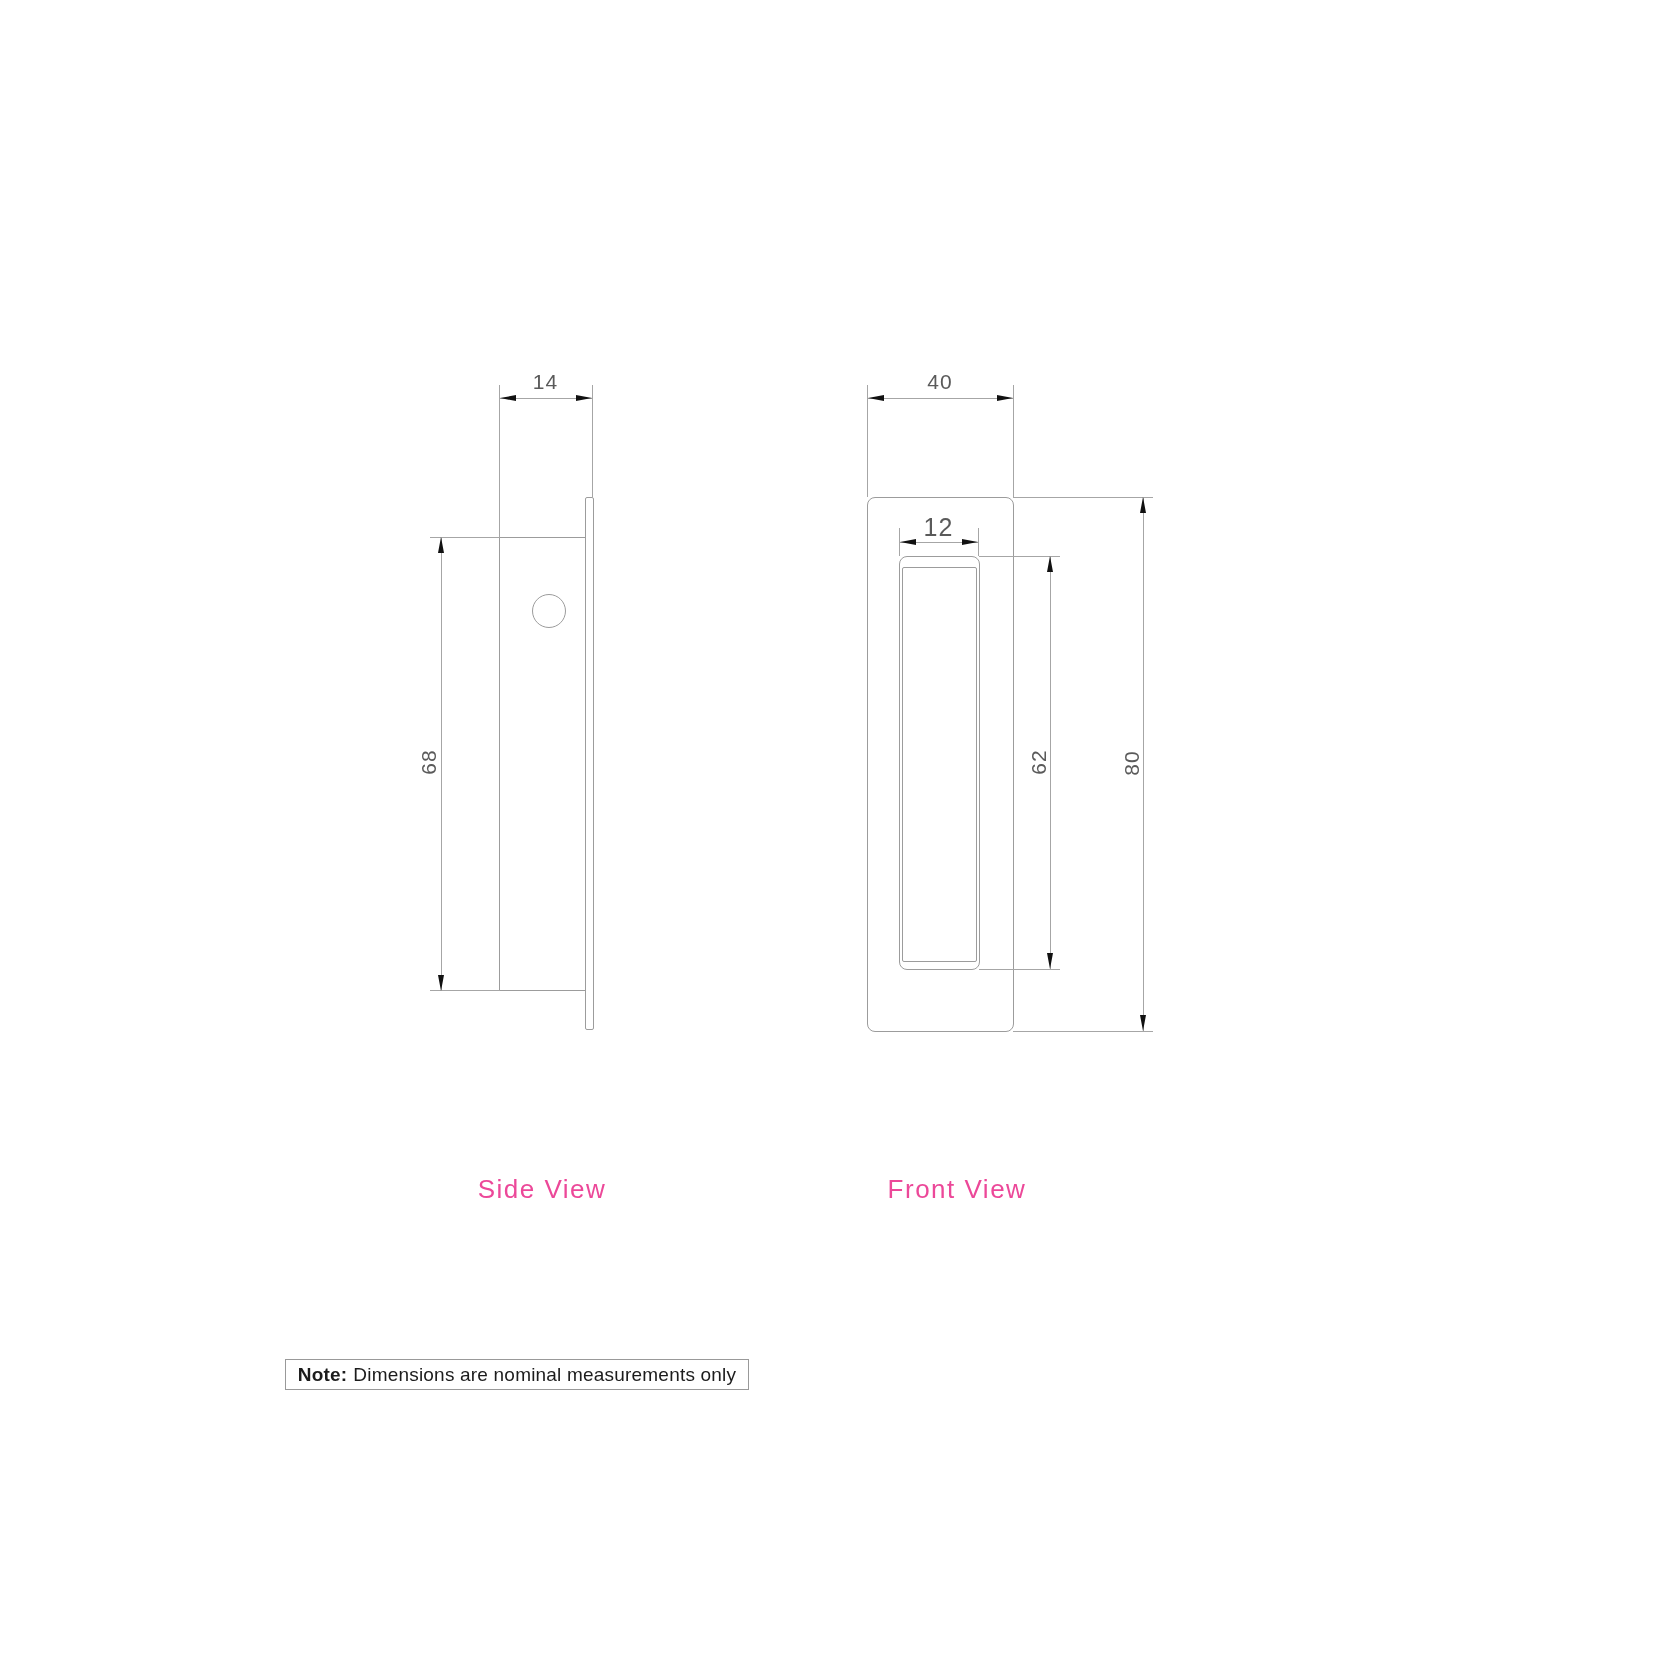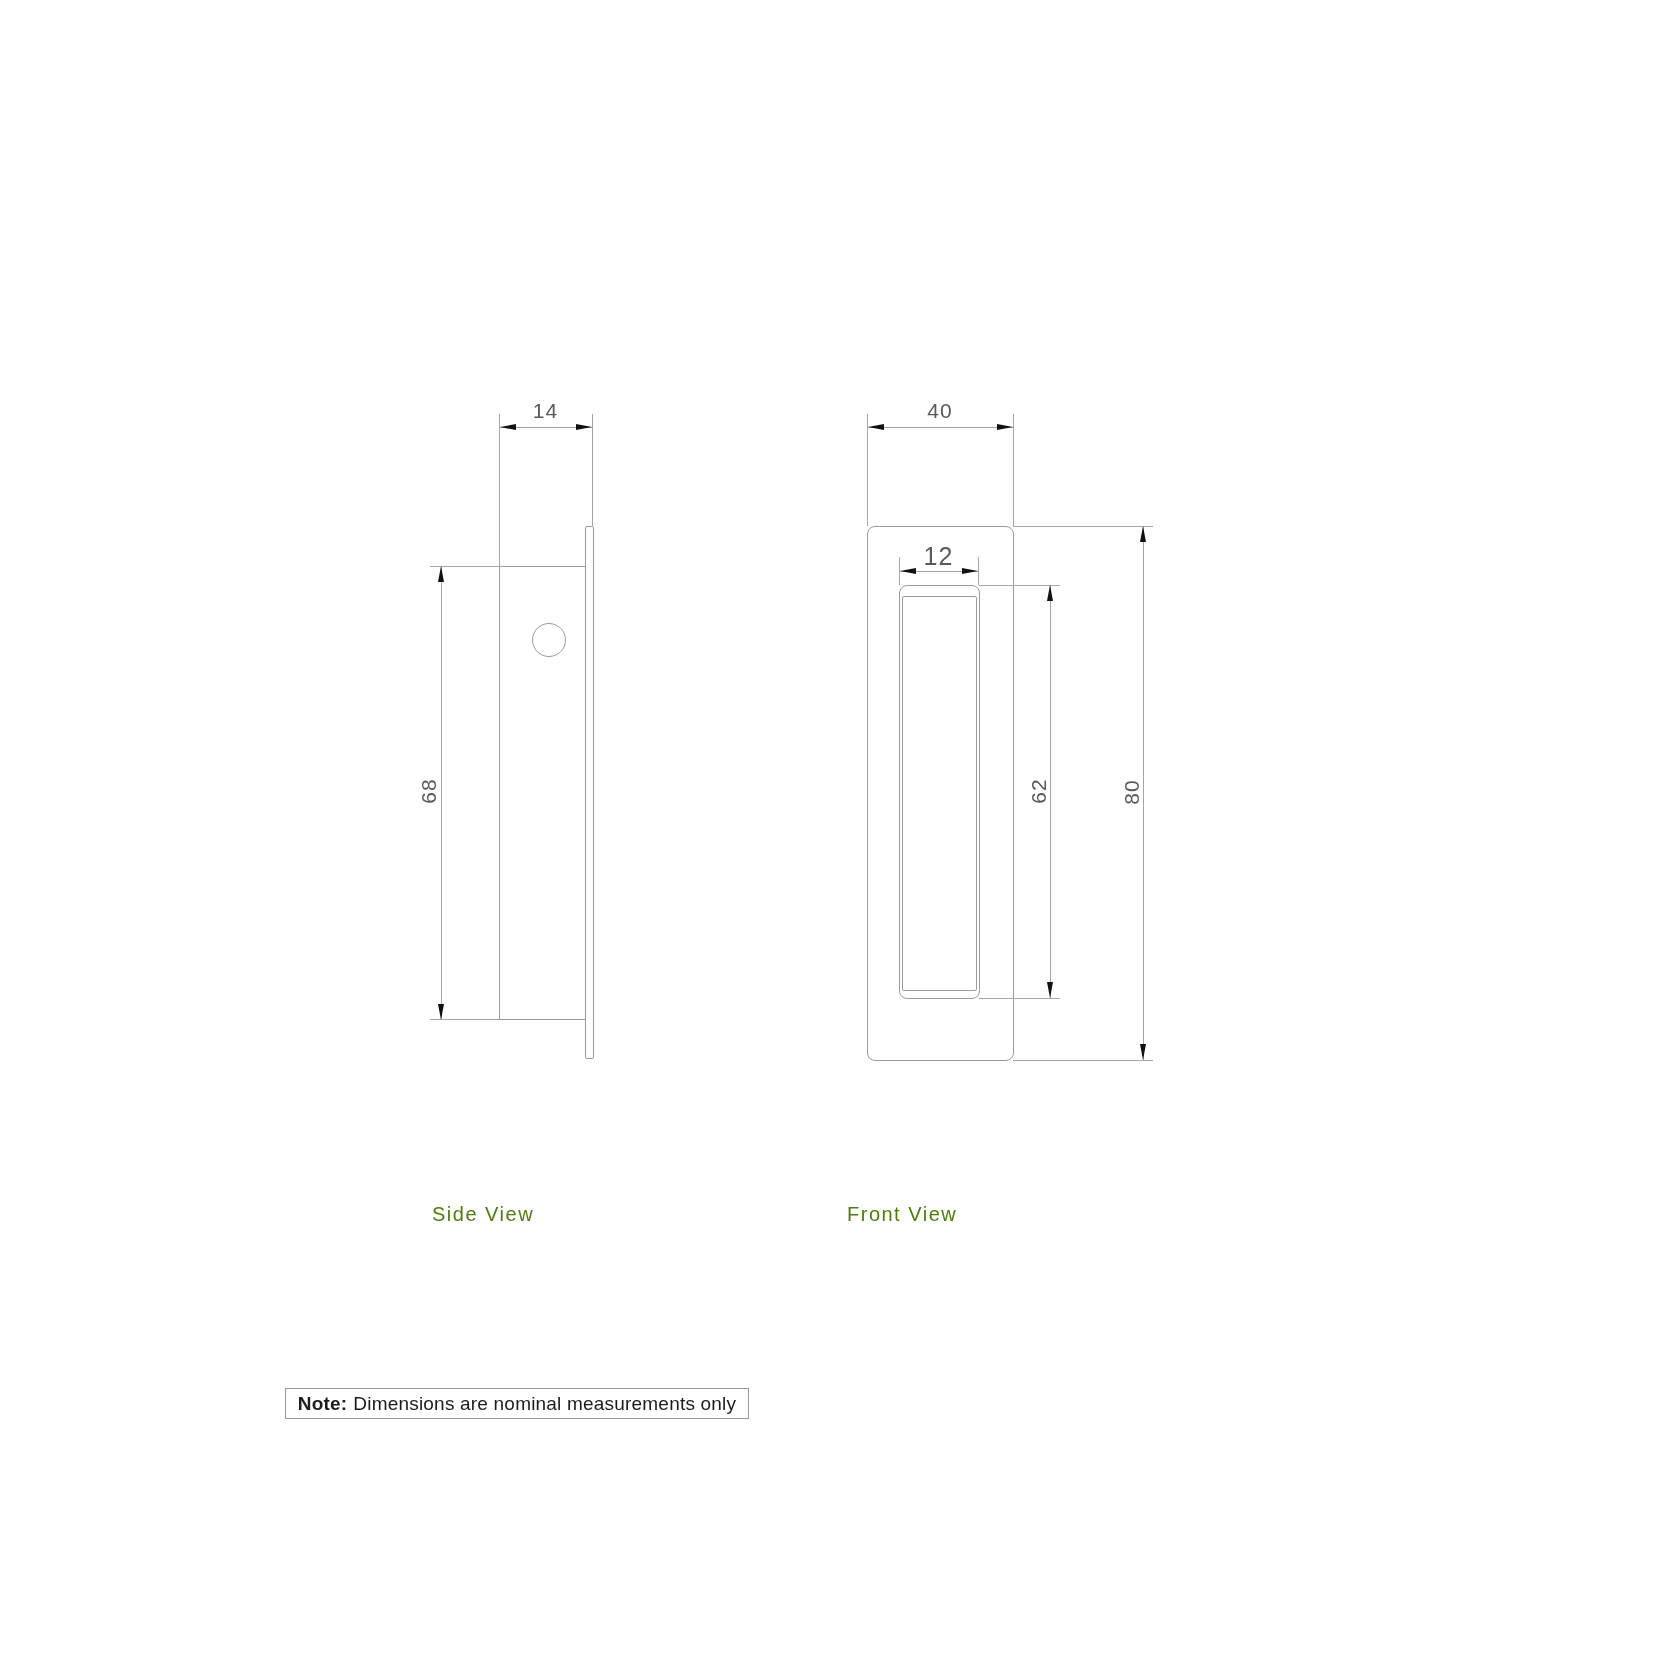--- a/index.html
+++ b/index.html
@@ -1,38 +1,37 @@
 <!DOCTYPE html>
 <html><head>
 <meta charset="utf-8">
 <style>
   html,body{margin:0;padding:0;background:#fff;}
   .canvas{
     position:relative;width:1676px;height:1608px;background:#ffffff;overflow:hidden;
     font-family:"Liberation Sans","DejaVu Sans",sans-serif;
-    margin-top:29px;
   }
   
   .ln{position:absolute;background:#a6a6a6;}
   .h{height:1px;}
   .v{width:1px;}
   
   .rect{position:absolute;border:1px solid #9c9c9c;background:#ffffff;box-sizing:border-box;}
   .circle{position:absolute;border:1px solid #9c9c9c;border-radius:50%;box-sizing:border-box;background:#fff;}
   
   .ar{position:absolute;width:0;height:0;}
   .ar.l{border-top:3px solid transparent;border-bottom:3px solid transparent;border-right:16px solid #111;}
   .ar.r{border-top:3px solid transparent;border-bottom:3px solid transparent;border-left:16px solid #111;}
   .ar.u{border-left:3px solid transparent;border-right:3px solid transparent;border-bottom:16px solid #111;}
   .ar.d{border-left:3px solid transparent;border-right:3px solid transparent;border-top:16px solid #111;}
   
   .dim{position:absolute;color:#5a5a5a;font-size:21px;letter-spacing:1px;text-align:center;line-height:24px;}
   .dim.vert{width:80px;height:24px;transform:rotate(-90deg);transform-origin:center center;}
   
-  .viewlabel{position:absolute;width:220px;color:#4d7c0f;font-size:20px;letter-spacing:1.5px;font-weight:400;}
+  .viewlabel{position:absolute;width:220px;text-align:center;color:#ec4899;font-size:26px;letter-spacing:1.5px;font-weight:400;}
   
   .notebox{
     position:absolute;left:285px;top:1359px;width:464px;height:31px;
     border:1px solid #999;box-sizing:border-box;display:flex;align-items:center;justify-content:center;
     color:#1c1c1c;font-size:19px;letter-spacing:0.2px;white-space:nowrap;background:#fff;
   }
   .notebox b{font-weight:bold;margin-right:6px;text-align:right;}
 </style>
 </head>
 <body>

